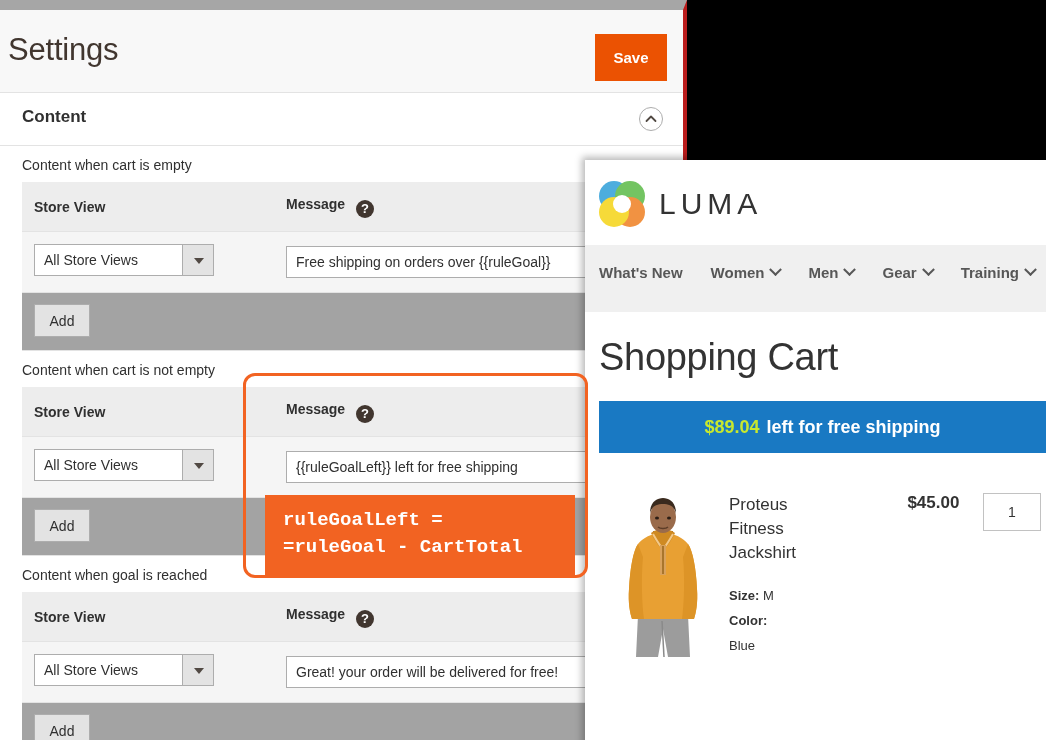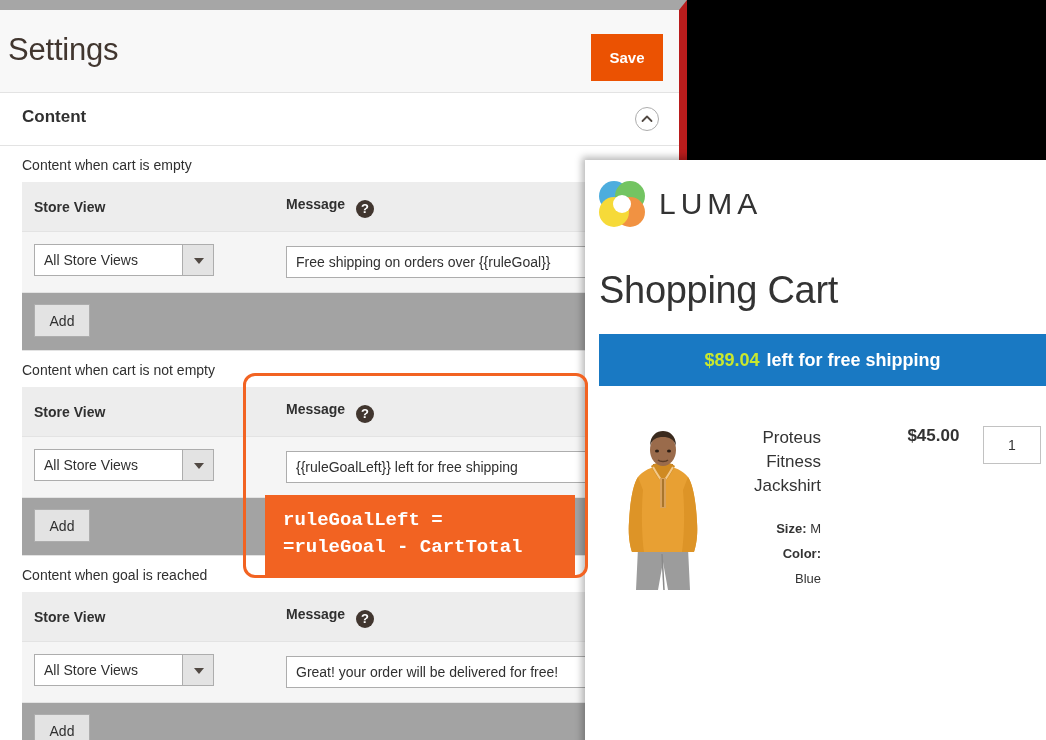--- a/index.html
+++ b/index.html
@@ -20,21 +20,21 @@
   }
 
   
   #admin-panel {
     position: absolute;
     left: 0;
     top: 0;
     width: 687px;
     height: 740px;
     background: #ffffff;
-    border-right: 8px solid #b91c1c;
+    border-right: 4px solid #b91c1c;
     border-top: 10px solid #a6a6a6;
     overflow: hidden;
   }
 
   
   .admin-header {
     position: relative;
     height: 83px;
     background: #f8f8f8;
     border-bottom: 1px solid #e3e3e3;
@@ -514,34 +514,57 @@
             <circle cx="34" cy="18" r="15" fill="#5bba47"></circle>
             <circle cx="34" cy="34" r="15" fill="#ef8022"></circle>
             <circle cx="18" cy="34" r="15" fill="#f5d417"></circle>
           </g>
           <circle cx="26" cy="26" r="9" fill="#ffffff"></circle>
         </svg>
       </div>
       <div class="luma-word">LUMA</div>
     </div>
 
+    <div class="sf-nav">
+      <div class="nav-items">
+        <div class="nav-item">
+          <span>What's New</span>
+        </div>
+        <div class="nav-item">
+          <span>Women</span>
+          <span class="chev"></span>
+        </div>
+        <div class="nav-item">
+          <span>Men</span>
+          <span class="chev"></span>
+        </div>
+        <div class="nav-item">
+          <span>Gear</span>
+          <span class="chev"></span>
+        </div>
+        <div class="nav-item">
+          <span>Training</span>
+          <span class="chev"></span>
+        </div>
+      </div>
+    </div>
 
     <div class="sf-body">
       <div class="cart-title">Shopping Cart</div>
 
       <div class="promo-banner">
         <span class="promo-amount">$89.04</span>
         <span>left for free shipping</span>
       </div>
 
       <table class="cart-table">
         <tbody>
         <tr>
           <td class="cart-td">
-            <div style="display:flex;text-align:right;">
+            <div style="display:flex;">
               <div class="prod-thumb">
                 <svg width="104" height="164" viewBox="0 0 104 164">
                   <rect width="104" height="164" fill="#ffffff"></rect>
 
                   <path d="M27 122 L77 122 L79 164 L57 164 L52 136 L47 164 L25 164 Z" fill="#9c9c9c"></path>
                   <path d="M51 128 L53 164" stroke="#8a8a8a" stroke-width="1.5" fill="none"></path>
 
                   <path d="M42 38 L62 38 L62 52 L42 52 Z" fill="#8d6246"></path>
 
                   <path d="M52 40 C40 40 32 45 27 51 C22 58 19 76 18 96 C17 110 19 120 21 126

